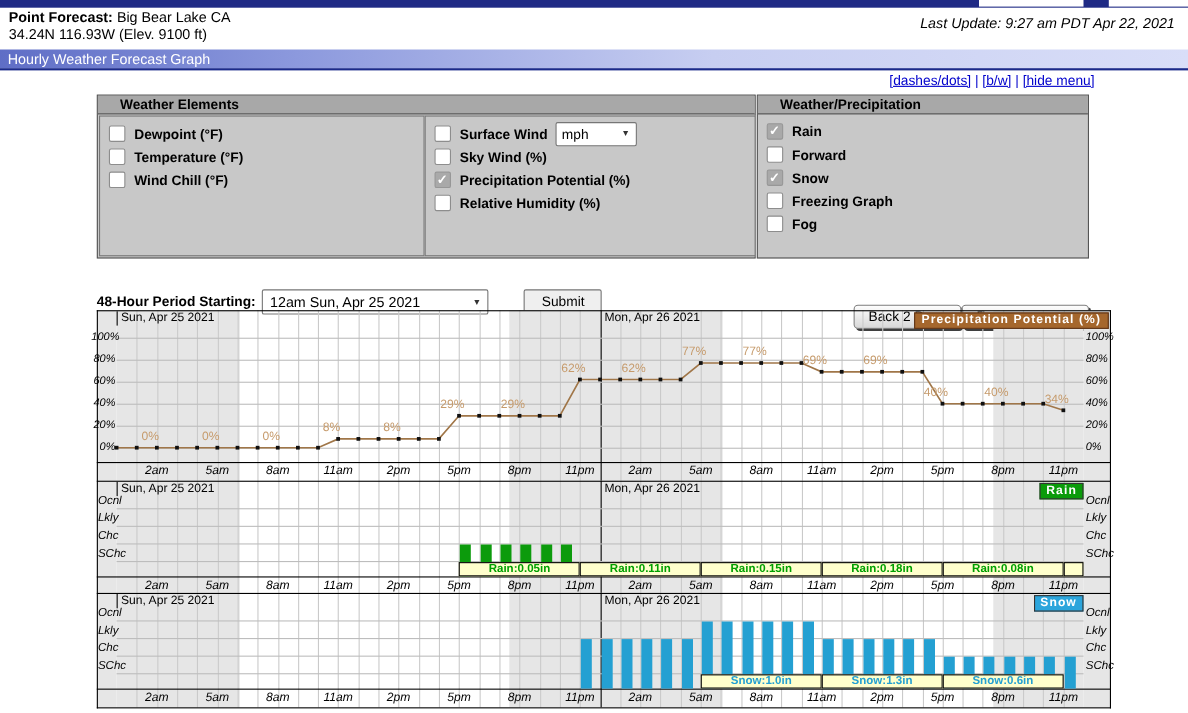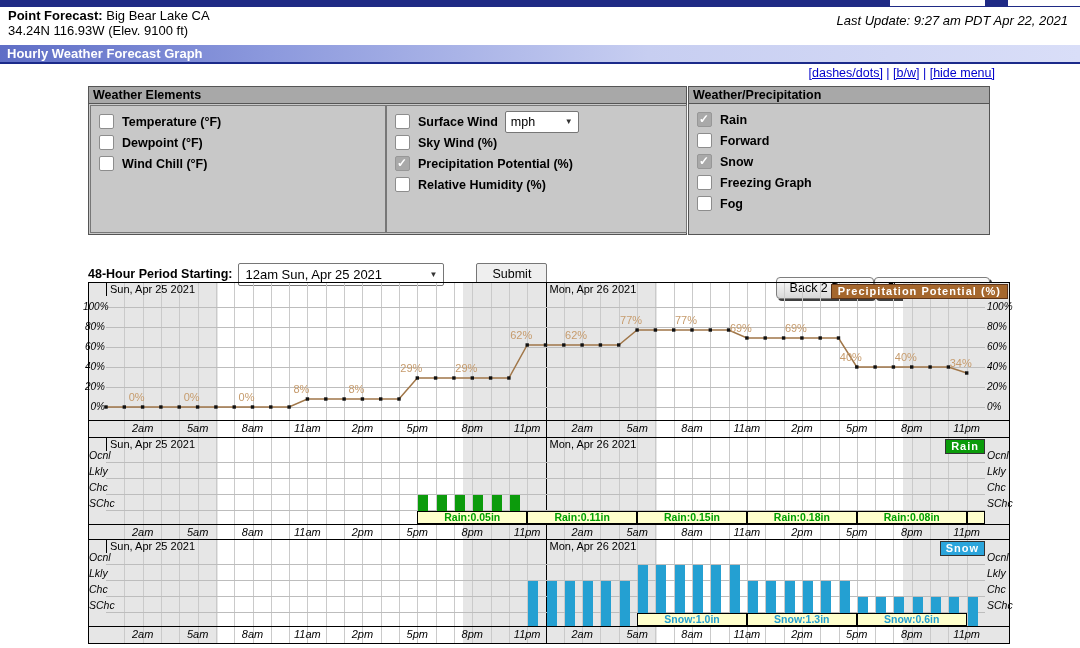--- a/index.html
+++ b/index.html
@@ -8,27 +8,27 @@
   .abs{position:absolute;white-space:nowrap;}
   
   #topbar{left:0;top:0;width:1080px;height:7px;background:#1F2A85;}
   .topbox{top:0;height:6px;background:#fff;}
   
   #pf{left:8px;top:8px;font-size:13px;line-height:15px;}
   #lastupdate{right:12px;top:13px;font-size:13px;font-style:italic;}
   #titlebar{left:0;top:45px;width:1080px;height:17px;
     background:linear-gradient(90deg,#5F6EC6 0%,#8C99DD 25%,#C7CEF1 60%,#D9DEF8 100%);
     border-bottom:2px solid #1B2A8A;}
-  #titlebar span{position:absolute;left:7px;top:1px;color:#fff;font-weight:bold;font-size:13px;}
+  #titlebar span{position:absolute;left:7px;top:1px;color:#fff;font-weight:normal;font-size:13px;}
   #menulinks{left:0;top:66px;width:995px;text-align:right;font-size:12.5px;color:#0000CC;}
   #menulinks a{color:#0000CC;text-decoration:underline;cursor:pointer;}
   
   #formwrap{left:88px;top:86px;width:902px;height:149px;}
   .panelbox{position:absolute;top:0;height:149px;border:1px solid #555;background:#C8C8C8;box-sizing:border-box;}
-  .panelhead{height:17px;background:#A8A8A8;border-bottom:1px solid #555;font-weight:bold;font-size:12.5px;padding:1px 0 0 4px;box-sizing:border-box;}
+  .panelhead{height:17px;background:#A8A8A8;border-bottom:1px solid #555;font-weight:bold;font-size:12.5px;padding:1px 0 0 20px;box-sizing:border-box;}
   .subbox{position:absolute;top:18px;bottom:1px;border:1px solid #777;background:#C8C8C8;padding:5px 0 0 8px;box-sizing:border-box;}
   .cbrow{display:flex;align-items:center;height:21px;font-weight:bold;font-size:12.5px;}
   .cb{display:inline-block;width:13px;height:13px;background:#fff;border:1px solid #8D8D8D;border-radius:2px;margin-right:8px;position:relative;flex:0 0 auto;cursor:pointer;}
   .cb.checked{background:#A9A9A9;border-color:#979797;}
   .cb.checked::after{content:"\2713";position:absolute;left:1px;top:-1px;color:#fff;font-size:12px;font-weight:bold;}
   .mini-select{display:inline-flex;align-items:center;justify-content:space-between;background:#fff;border:1px solid #767676;border-radius:2px;width:62px;height:20px;padding:0 5px;font-size:12.5px;font-weight:normal;margin-left:7px;cursor:pointer;}
   .arrow{font-size:8px;color:#333;}
   
   #controls{left:88px;top:249px;width:902px;display:flex;align-items:center;}
   #periodlabel{font-weight:bold;font-size:12.5px;}
@@ -62,25 +62,25 @@
 <div class="abs" id="menulinks">
   <a>[dashes/dots]</a><span> | </span><a>[b/w]</a><span> | </span><a>[hide menu]</a>
 </div>
 
 <div class="abs" id="formwrap">
   <div class="panelbox" style="left:0;width:599px;">
     <div class="panelhead">Weather Elements</div>
     <div class="subbox" style="left:1px;width:296px;">
       <div class="cbrow">
         <span class="cb"></span>
+        <span>Dewpoint (°F)</span>
+      </div>
+      <div class="cbrow">
+        <span class="cb"></span>
         <span>Temperature (°F)</span>
-      </div>
-      <div class="cbrow">
-        <span class="cb"></span>
-        <span>Dewpoint (°F)</span>
       </div>
       <div class="cbrow">
         <span class="cb"></span>
         <span>Wind Chill (°F)</span>
       </div>
     </div>
     <div class="subbox" style="left:297px;width:301px;">
       <div class="cbrow">
         <span class="cb"></span>
         <span>Surface Wind</span>

